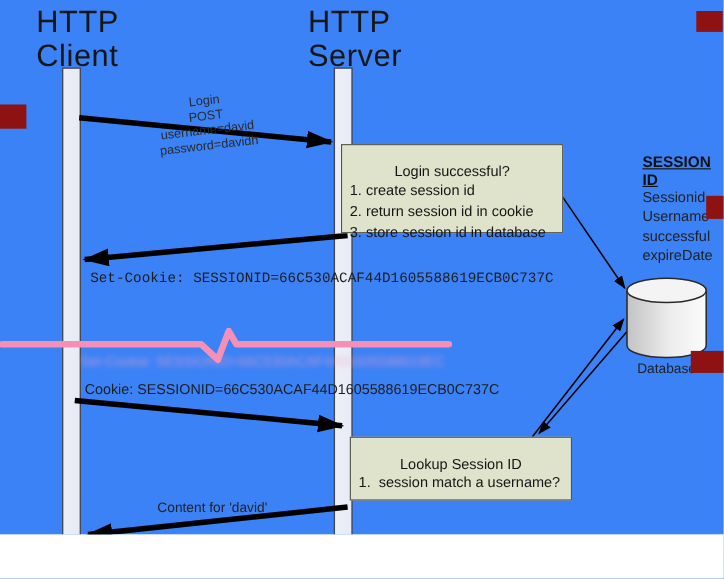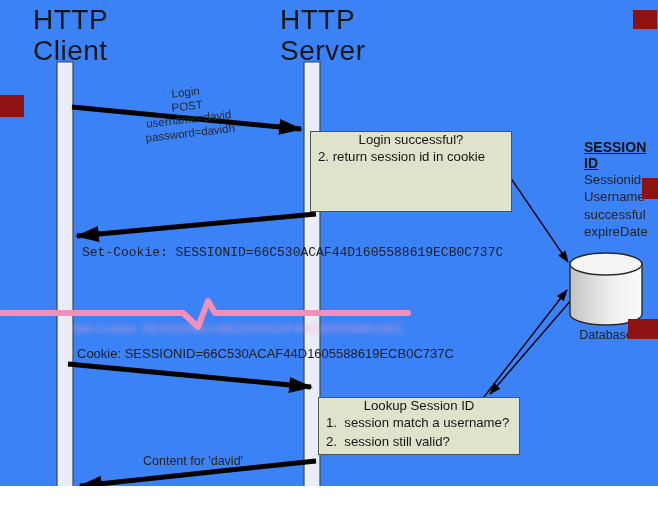--- a/index.html
+++ b/index.html
@@ -4,21 +4,21 @@
 <style>
   html,body{margin:0;padding:0;background:#fff;}
   #stage{position:relative;width:658px;height:486px;background:#3b82f6;overflow:hidden;
          font-family:"Liberation Sans",sans-serif;color:#1a1a1a;}
   .abs{position:absolute;}
   svg{position:absolute;left:0;top:0;}
   .title{font-size:28px;line-height:31px;color:#161616;letter-spacing:0.5px;}
   .msg-label{font-size:13px;color:#1e1e1e;white-space:nowrap;}
   .small-label{font-size:12.5px;color:#242424;white-space:nowrap;}
   .note-box{background:#e0e3cb;border:1.6px solid #53544a;box-shadow:0 0 0 0;}
-  .note-title{font-size:13.2px;text-align:center;padding-top:0;color:#151515;}
+  .note-title{font-size:13.2px;text-align:center;padding-top:16px;color:#151515;}
   .note-item{font-size:13.2px;padding-left:7px;line-height:19px;color:#151515;white-space:pre;}
   .login-lines{font-size:11.5px;line-height:13.5px;text-align:center;color:#2a2a2a;
                transform:rotate(-6.5deg);}
   .schema-title{font-size:14px;font-weight:bold;text-decoration:underline;color:#111;}
   .schema-field{font-size:13.2px;line-height:17.4px;color:#222;}
   .db-label{font-size:12.5px;color:#222;text-align:center;}
   .redaction{background:#8e1212;}
   .ghost{font-size:12.5px;color:#f59fc6;filter:blur(2.2px);opacity:0.65;white-space:nowrap;
          overflow:hidden;}
 </style>
@@ -75,41 +75,42 @@
 
   <div class="abs login-lines" style="left:118px;top:86px;width:140px;">
     <div>Login</div>
     <div>POST</div>
     <div>username=david</div>
     <div>password=davidh</div>
   </div>
 
   <div class="abs note-box" style="left:310px;top:131px;width:200px;height:79px;">
     <div class="note-title">Login successful?</div>
+    <div class="note-item">1. create session id</div>
     <div class="note-item">2. return session id in cookie</div>
+    <div class="note-item">3. store session id in database</div>
   </div>
 
   <div class="abs" style="left:584px;top:139px;">
     <div class="schema-title">SESSION ID</div>
     <div class="schema-field">Sessionid</div>
     <div class="schema-field">Username</div>
     <div class="schema-field">successful</div>
     <div class="schema-field">expireDate</div>
   </div>
 
   <div class="abs msg-label" style="left:82px;top:245px;font-family:Liberation Mono, monospace;">Set-Cookie: SESSIONID=66C530ACAF44D1605588619ECB0C737C</div>
 
   <div class="abs ghost" style="left:73px;top:322px;width:330px;">Set-Cookie: SESSIONID=66C530ACAF44D1605588619ECB0C737C</div>
 
   <div class="abs msg-label" style="left:77px;top:346px;">Cookie: SESSIONID=66C530ACAF44D1605588619ECB0C737C</div>
 
   <div class="abs note-box" style="left:318px;top:397px;width:200px;height:56px;">
     <div class="note-title">Lookup Session ID</div>
     <div class="note-item">1.  session match a username?</div>
-    <div class="note-item">2.  session still valid?</div>
   </div>
 
   <div class="abs small-label" style="left:143px;top:454px;">Content for 'david'</div>
 
   <div class="abs db-label" style="left:568px;top:328px;width:76px;">Database</div>
 
   <div class="abs redaction" style="left:633px;top:10px;width:24px;height:19px;"></div>
   <div class="abs redaction" style="left:0px;top:95px;width:24px;height:22px;"></div>
   <div class="abs redaction" style="left:642px;top:178px;width:16px;height:21px;"></div>
   <div class="abs redaction" style="left:628px;top:319px;width:30px;height:20px;"></div>

